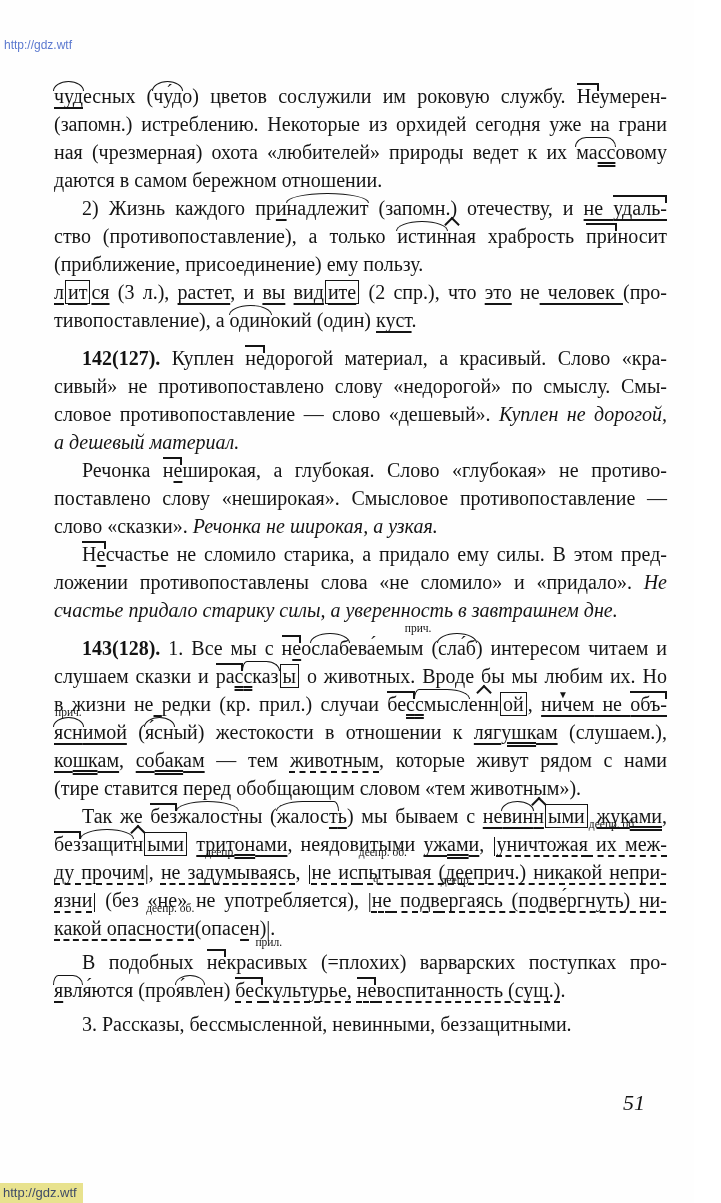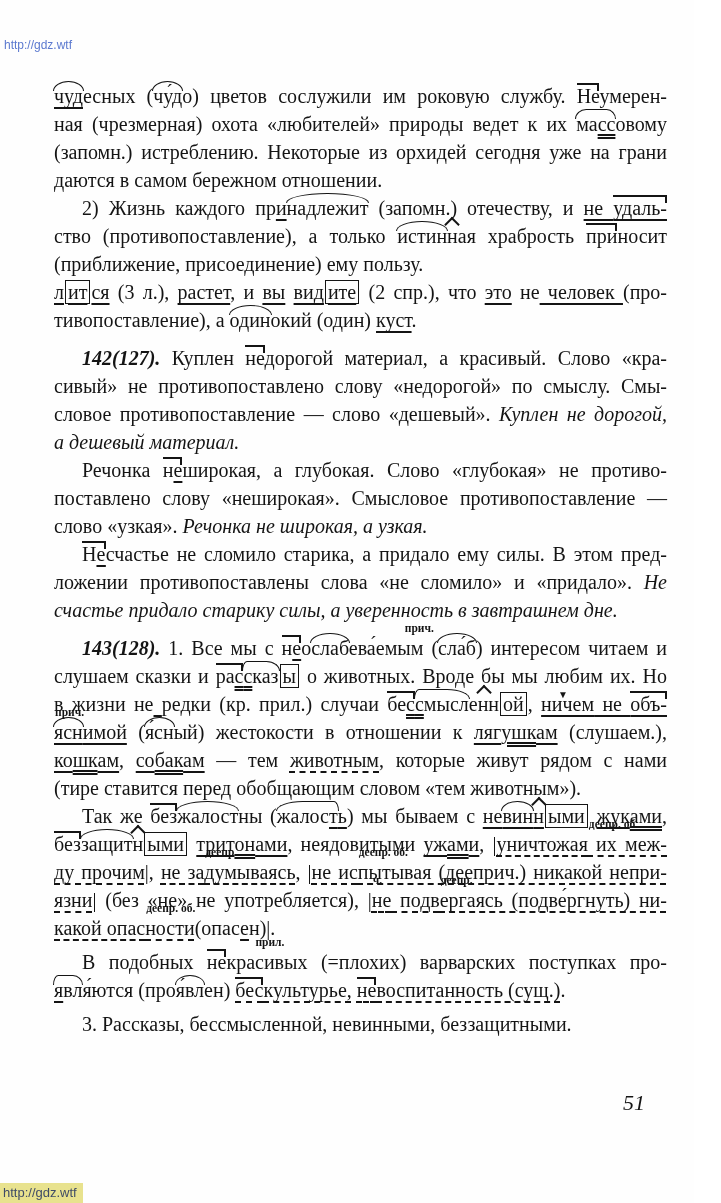--- a/index.html
+++ b/index.html
@@ -7,73 +7,73 @@
         font-family:"Liberation Serif","DejaVu Serif",serif;color:#141414;}
   #wm-top{position:absolute;left:4px;top:38px;font:12px "Liberation Sans",sans-serif;color:#5b79cf;}
   #wm-bottom{position:absolute;left:0;bottom:0;background:#e8e28e;color:#3f4b66;
              font:13px/20px "Liberation Sans",sans-serif;padding:0 6px 0 3px;}
   #body-text{position:absolute;left:54px;top:82px;width:613px;}
   .para{margin:0;}
   .line{line-height:28px;font-size:20px;text-align:justify;text-align-last:justify;height:28px;}
   .line.ind{text-indent:28px;}
   .line.end{text-align-last:left;}
   .seg{position:relative;white-space:pre-wrap;}
-  .b{font-weight:bold;font-style:italic;}
+  .b{font-weight:bold;}
   .i{font-style:italic;}
   .u{text-decoration-line:underline;text-decoration-style:solid;text-decoration-thickness:2px;text-underline-offset:4px;}
   .uu{text-decoration-line:underline;text-decoration-style:double;text-decoration-thickness:2px;text-underline-offset:3px;}
   .ud{text-decoration-line:underline;text-decoration-style:dashed;text-decoration-thickness:2px;text-underline-offset:4px;}
   .udd{text-decoration-line:underline;text-decoration-style:dashed;text-decoration-thickness:1.5px;text-underline-offset:4px;}
   .box{border:1.5px solid #141414;padding:0 2px;margin:0 1px;}
   .pre::before,.prel::before,.prer::before{content:"";position:absolute;left:0;right:0;top:-2px;height:6px;border-top:2px solid #141414;}
   .pre::before{border-right:2px solid #141414;}
   .prel::before{right:-1px;}
   .prer::before{left:-1px;border-right:2px solid #141414;}
   .arc::before,.arcl::before,.arcr::before{content:"";position:absolute;left:-1px;right:-1px;top:-4px;height:9px;
       border:1.6px solid #141414;border-bottom:none;border-radius:50% 50% 0 0 / 100% 100% 0 0;}
   .arcl::before{border-right:none;border-radius:100% 0 0 0 / 200% 0 0 0;right:0;}
   .arcr::before{border-left:none;border-radius:0 100% 0 0 / 0 200% 0 0;left:0;}
   .car::before{content:"";position:absolute;top:-6px;left:50%;width:9px;height:9px;
       border-top:2px solid #141414;border-right:2px solid #141414;transform:translateX(-50%) rotate(-45deg);}
   .arrow::after{content:"▼";position:absolute;top:-12px;left:32%;font-size:10px;}
   .lbl{position:absolute;top:-14px;left:1px;font-size:11.5px;line-height:1;white-space:nowrap;
-       font-weight:bold;font-style:normal;text-decoration:none;color:#141414;}
+       font-weight:normal;font-style:normal;text-decoration:none;color:#141414;}
   #page-num{position:absolute;right:49px;top:1090px;font-size:22px;font-style:italic;}
 </style>
 </head>
 <body>
 
 <div id="page">
   <div id="wm-top">http://gdz.wtf</div>
   <div id="body-text">
       <div class="para">
         <div class="line"><span class="seg arc u">чуд</span><span class="seg">есных (</span><span class="seg arc">чу́д</span><span class="seg">о) цветов сослужили им роковую службу. </span><span class="seg pre">Не</span><span class="seg">умерен-</span></div>
+        <div class="line"><span class="seg">(запомн.) истреблению. Некоторые из орхидей сегодня уже на грани</span></div>
         <div class="line"><span class="seg">ная (чрезмерная) охота «любителей» природы ведет к их </span><span class="seg arcl">ма</span><span class="seg arcr uu">сс</span><span class="seg">овому</span></div>
-        <div class="line"><span class="seg">(запомн.) истреблению. Некоторые из орхидей сегодня уже на грани</span></div>
         <div class="line end"><span class="seg">даются в самом бережном отношении.</span></div>
       </div>
       <div class="para">
         <div class="line ind"><span class="seg">2) Жизнь каждого пр</span><span class="seg u">и</span><span class="seg arc">надлежит</span><span class="seg"> (запомн.) отечеству, и </span><span class="seg u">не </span><span class="seg u pre">удаль-</span></div>
         <div class="line"><span class="seg">ство (противопоставление), а только </span><span class="seg arc">истин</span><span class="seg car">н</span><span class="seg">ая храбрость </span><span class="seg pre">при</span><span class="seg">носит</span></div>
         <div class="line end"><span class="seg">(приближение, присоединение) ему пользу.</span></div>
       </div>
       <div class="para">
         <div class="line"><span class="seg u">л</span><span class="seg u box">ит</span><span class="seg u">ся</span><span class="seg"> (3 л.), </span><span class="seg u">растет</span><span class="seg">, и </span><span class="seg u">вы</span><span class="seg"> </span><span class="seg u">вид</span><span class="seg u box">ите</span><span class="seg"> (2 спр.), что </span><span class="seg u">это</span><span class="seg"> не</span><span class="seg u"> человек </span><span class="seg">(про-</span></div>
         <div class="line end"><span class="seg">тивопоставление), а </span><span class="seg arc">один</span><span class="seg">окий (один) </span><span class="seg u">куст</span><span class="seg">.</span></div>
       </div>
       <div class="para" style="margin-top: 10px;">
         <div class="line ind"><span class="seg b">142(127).</span><span class="seg"> Куплен </span><span class="seg pre">не</span><span class="seg">дорогой материал, а красивый. Слово «кра-</span></div>
         <div class="line"><span class="seg">сивый» не противопоставлено слову «недорогой» по смыслу. Смы-</span></div>
         <div class="line"><span class="seg">словое противопоставление — слово «дешевый». </span><span class="seg i">Куплен не дорогой,</span></div>
         <div class="line end"><span class="seg i">а дешевый материал.</span></div>
       </div>
       <div class="para">
         <div class="line ind"><span class="seg">Речонка </span><span class="seg prel">н</span><span class="seg prer u">е</span><span class="seg">широкая, а глубокая. Слово «глубокая» не противо-</span></div>
         <div class="line"><span class="seg">поставлено слову «неширокая». Смысловое противопоставление —</span></div>
-        <div class="line end"><span class="seg">слово «узкая». </span><span class="seg i">Речонка не широкая, а узкая.</span></div>
+        <div class="line end"><span class="seg">слово «сказки». </span><span class="seg i">Речонка не широкая, а узкая.</span></div>
       </div>
       <div class="para">
         <div class="line ind"><span class="seg prel">Н</span><span class="seg prer u">е</span><span class="seg">счастье не сломило старика, а придало ему силы. В этом пред-</span></div>
         <div class="line"><span class="seg">ложении противопоставлены слова «не сломило» и «придало». </span><span class="seg i">Не</span></div>
         <div class="line end"><span class="seg i">счастье придало старику силы, а уверенность в завтрашнем дне.</span></div>
       </div>
       <div class="para" style="margin-top: 10px;">
         <div class="line ind"><span class="seg b">143(128).</span><span class="seg"> 1. Все мы с </span><span class="seg prel">н</span><span class="seg prer u">е</span><span class="seg">о</span><span class="seg arc">слаб</span><span class="seg">ева́</span><span class="seg">емым<span class="lbl">прич.</span></span><span class="seg"> (</span><span class="seg arc">сла́б</span><span class="seg">) интересом читаем и</span></div>
         <div class="line"><span class="seg">слушаем сказки и </span><span class="seg prel">ра</span><span class="seg prer uu">с</span><span class="seg arcl uu">с</span><span class="seg arcr">каз</span><span class="seg box">ы</span><span class="seg"> о животных. Вроде бы мы любим их. Но</span></div>
         <div class="line"><span class="seg">в жизни </span><span class="seg">не</span><span class="seg u"> </span><span class="seg">редки (кр. прил.) случаи </span><span class="seg prel">бе</span><span class="seg prer uu">с</span><span class="seg arcl uu">с</span><span class="seg arcr">мысл</span><span class="seg car">енн</span><span class="seg box">ой</span><span class="seg">, </span><span class="seg u arrow">ничем</span><span class="seg u"> не </span><span class="seg u pre">объ-</span></div>

